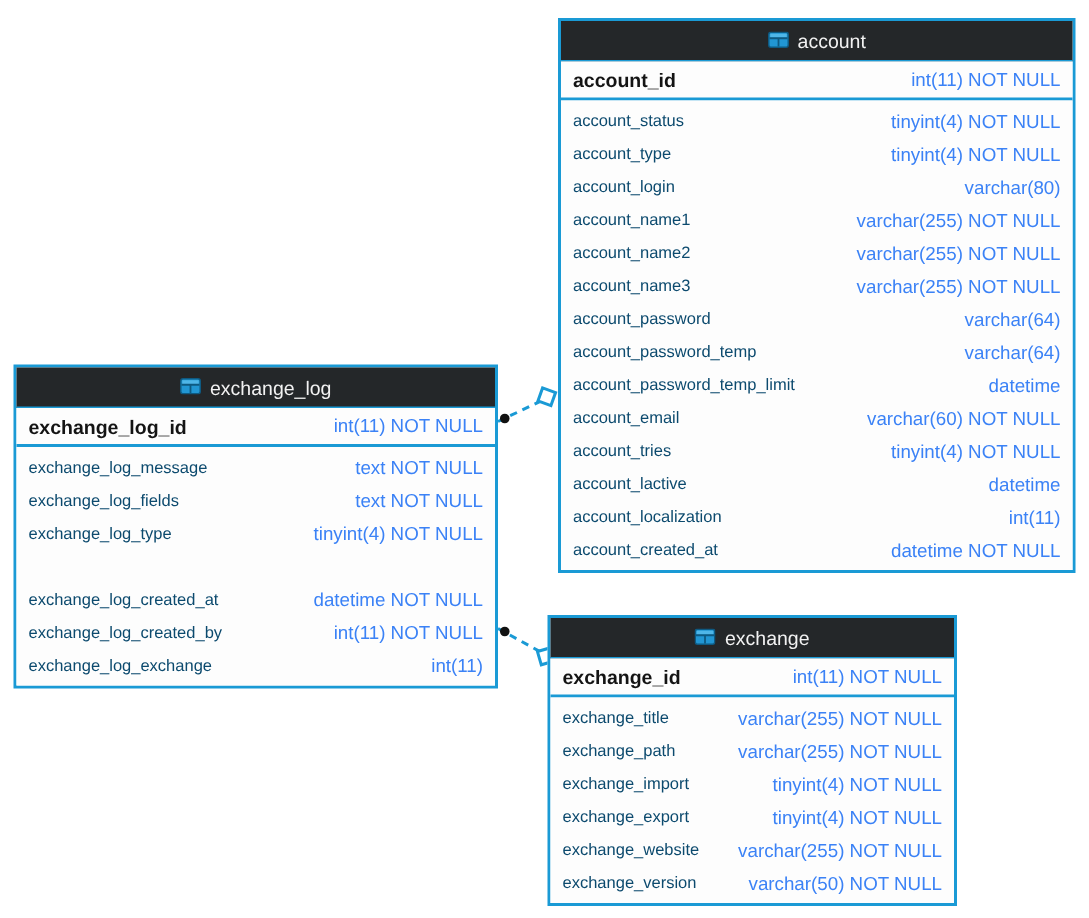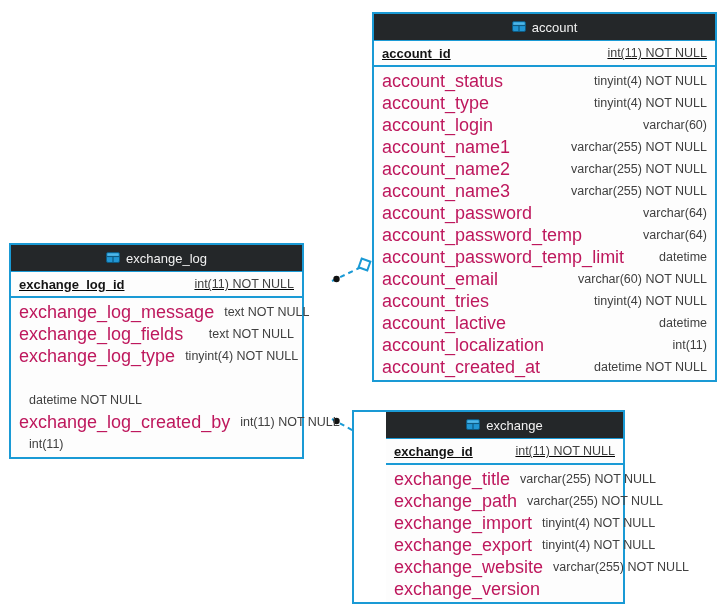--- a/index.html
+++ b/index.html
@@ -20,31 +20,31 @@
     height:26px;
     background:var(--dark,#242729);
     border-bottom:1px solid var(--blue,#1a9ad5);
     display:flex;align-items:center;justify-content:center;gap:6px;
     color:#f2f2f2;font-size:13px;
   }
   .pk-row{
     height:24px;
     border-bottom:2px solid var(--blue,#1a9ad5);
     display:flex;align-items:center;justify-content:space-between;
-    padding:0 8px;background:#fdfdfd;text-decoration:underline;
+    padding:0 8px;background:#fdfdfd;
   }
   .pk-row .col-name{font-weight:bold;color:#141414;font-size:13px;}
   .fields{padding:3px 0 2px 0;background:#fdfdfd;}
   .field-row{
     height:22px;
     display:flex;align-items:center;justify-content:space-between;
     padding:0 8px;
   }
-  .col-name{color:#be185d;font-size:18px;white-space:nowrap;}
-  .col-type{color:#404040;font-size:12.5px;white-space:nowrap;margin-left:10px;}
+  .col-name{color:#0c4a6e;font-size:11px;white-space:nowrap;}
+  .col-type{color:#3b82f6;font-size:12.5px;white-space:nowrap;margin-left:10px;}
   #connector-layer{
     position:absolute;left:0;top:0;width:726px;height:612px;
     pointer-events:none;
   }
   #connector-layer g{pointer-events:all;}
 </style>
 </head>
 <body>
 
 <div id="canvas">
@@ -82,21 +82,21 @@
         <div class="field-row">
           <span class="col-name">account_status</span>
           <span class="col-type">tinyint(4) NOT NULL</span>
         </div>
         <div class="field-row">
           <span class="col-name">account_type</span>
           <span class="col-type">tinyint(4) NOT NULL</span>
         </div>
         <div class="field-row">
           <span class="col-name">account_login</span>
-          <span class="col-type">varchar(60)</span>
+          <span class="col-type">varchar(80)</span>
         </div>
         <div class="field-row">
           <span class="col-name">account_name1</span>
           <span class="col-type">varchar(255) NOT NULL</span>
         </div>
         <div class="field-row">
           <span class="col-name">account_name2</span>
           <span class="col-type">varchar(255) NOT NULL</span>
         </div>
         <div class="field-row">
@@ -130,21 +130,21 @@
         <div class="field-row">
           <span class="col-name">account_localization</span>
           <span class="col-type">int(11)</span>
         </div>
         <div class="field-row">
           <span class="col-name">account_created_at</span>
           <span class="col-type">datetime NOT NULL</span>
         </div>
       </div>
   </div>
-    <div class="tbl" style="left: 9px; top: 243px; width: 295px;">
+    <div class="tbl" style="left: 9px; top: 243px; width: 323px;">
     <div class="tbl-header">
       <span class="hdr-icon">
         <svg width="14" height="11" viewBox="0 0 14 11" aria-hidden="true">
           <rect x="0.5" y="0.5" width="13" height="10" rx="1.5" fill="#2196d3" stroke="#0e5a82"></rect>
           <rect x="1.5" y="1.5" width="11" height="2.5" fill="#4fb6e8"></rect>
           <line x1="1" y1="4.5" x2="13" y2="4.5" stroke="#0e5a82" stroke-width="1.2"></line>
           <line x1="7" y1="4.5" x2="7" y2="10" stroke="#0e5a82" stroke-width="1.2"></line>
         </svg>
       </span>
       <span class="hdr-title">exchange_log</span>
@@ -164,32 +164,34 @@
           <span class="col-name">exchange_log_fields</span>
           <span class="col-type">text NOT NULL</span>
         </div>
         <div class="field-row">
           <span class="col-name">exchange_log_type</span>
           <span class="col-type">tinyint(4) NOT NULL</span>
         </div>
         <div class="field-row">
         </div>
         <div class="field-row">
+          <span class="col-name">exchange_log_created_at</span>
           <span class="col-type">datetime NOT NULL</span>
         </div>
         <div class="field-row">
           <span class="col-name">exchange_log_created_by</span>
           <span class="col-type">int(11) NOT NULL</span>
         </div>
         <div class="field-row">
+          <span class="col-name">exchange_log_exchange</span>
           <span class="col-type">int(11)</span>
         </div>
       </div>
   </div>
-    <div class="tbl" style="left: 352px; top: 410px; width: 273px; padding-left: 32px;">
+    <div class="tbl" style="left: 365px; top: 410px; width: 273px;">
     <div class="tbl-header">
       <span class="hdr-icon">
         <svg width="14" height="11" viewBox="0 0 14 11" aria-hidden="true">
           <rect x="0.5" y="0.5" width="13" height="10" rx="1.5" fill="#2196d3" stroke="#0e5a82"></rect>
           <rect x="1.5" y="1.5" width="11" height="2.5" fill="#4fb6e8"></rect>
           <line x1="1" y1="4.5" x2="13" y2="4.5" stroke="#0e5a82" stroke-width="1.2"></line>
           <line x1="7" y1="4.5" x2="7" y2="10" stroke="#0e5a82" stroke-width="1.2"></line>
         </svg>
       </span>
       <span class="hdr-title">exchange</span>
@@ -216,16 +218,17 @@
         <div class="field-row">
           <span class="col-name">exchange_export</span>
           <span class="col-type">tinyint(4) NOT NULL</span>
         </div>
         <div class="field-row">
           <span class="col-name">exchange_website</span>
           <span class="col-type">varchar(255) NOT NULL</span>
         </div>
         <div class="field-row">
           <span class="col-name">exchange_version</span>
+          <span class="col-type">varchar(50) NOT NULL</span>
         </div>
       </div>
   </div>
   </div>
 
 </body></html>

